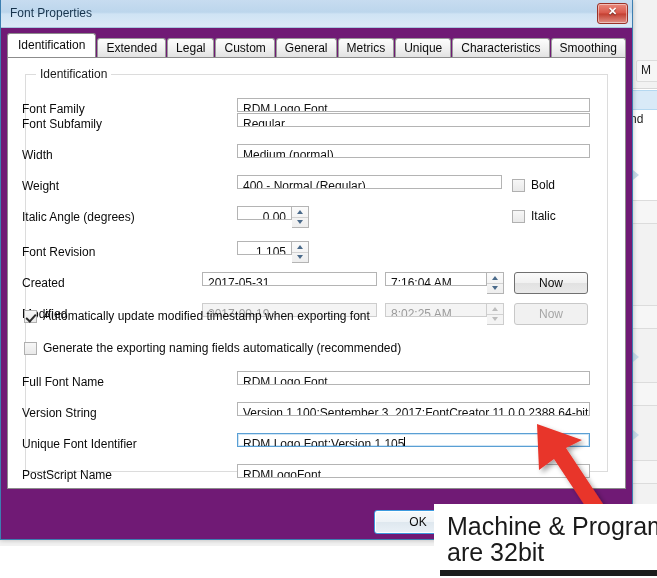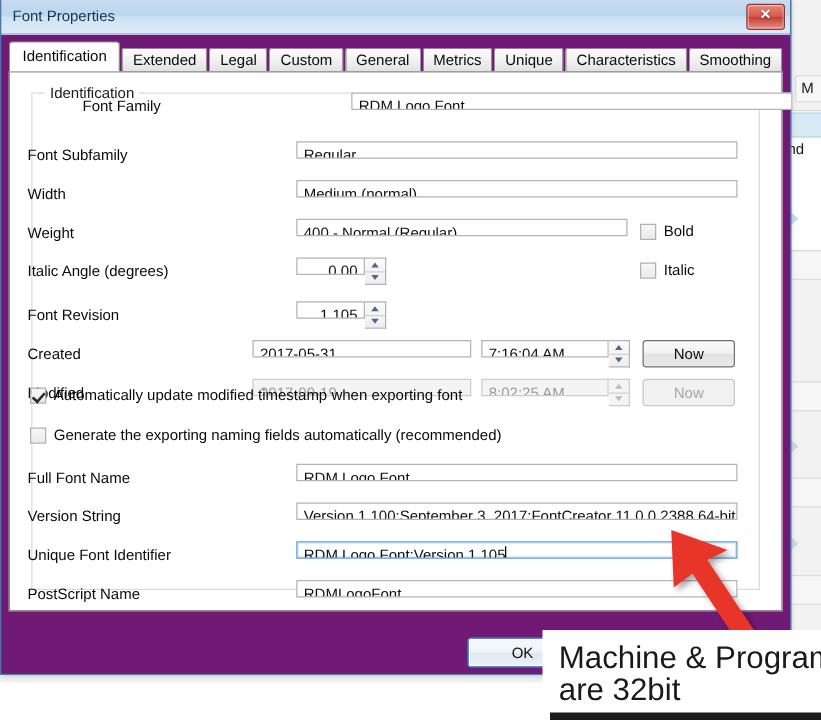--- a/index.html
+++ b/index.html
@@ -381,21 +381,21 @@
     <div class="tab">Characteristics</div>
     <div class="tab">Smoothing</div>
   </div>
 
   <div id="tabpage">
 
     <div id="groupbox">
       <div id="group-legend">Identification</div>
     </div>
 
-    <div class="row" style="top:16px; width:600px;margin-left:44px;">
+    <div class="row" style="top:40px; width:600px;">
       <div class="lbl">Font Family</div>
       <div class="field" style="left:229px; width:353px;">RDM Logo Font</div>
     </div>
 
     <div class="row" style="top:55px; width:600px;">
       <div class="lbl">Font Subfamily</div>
       <div class="field" style="left:229px; width:353px;">Regular</div>
     </div>
 
     <div class="row" style="top:86px; width:600px;">

